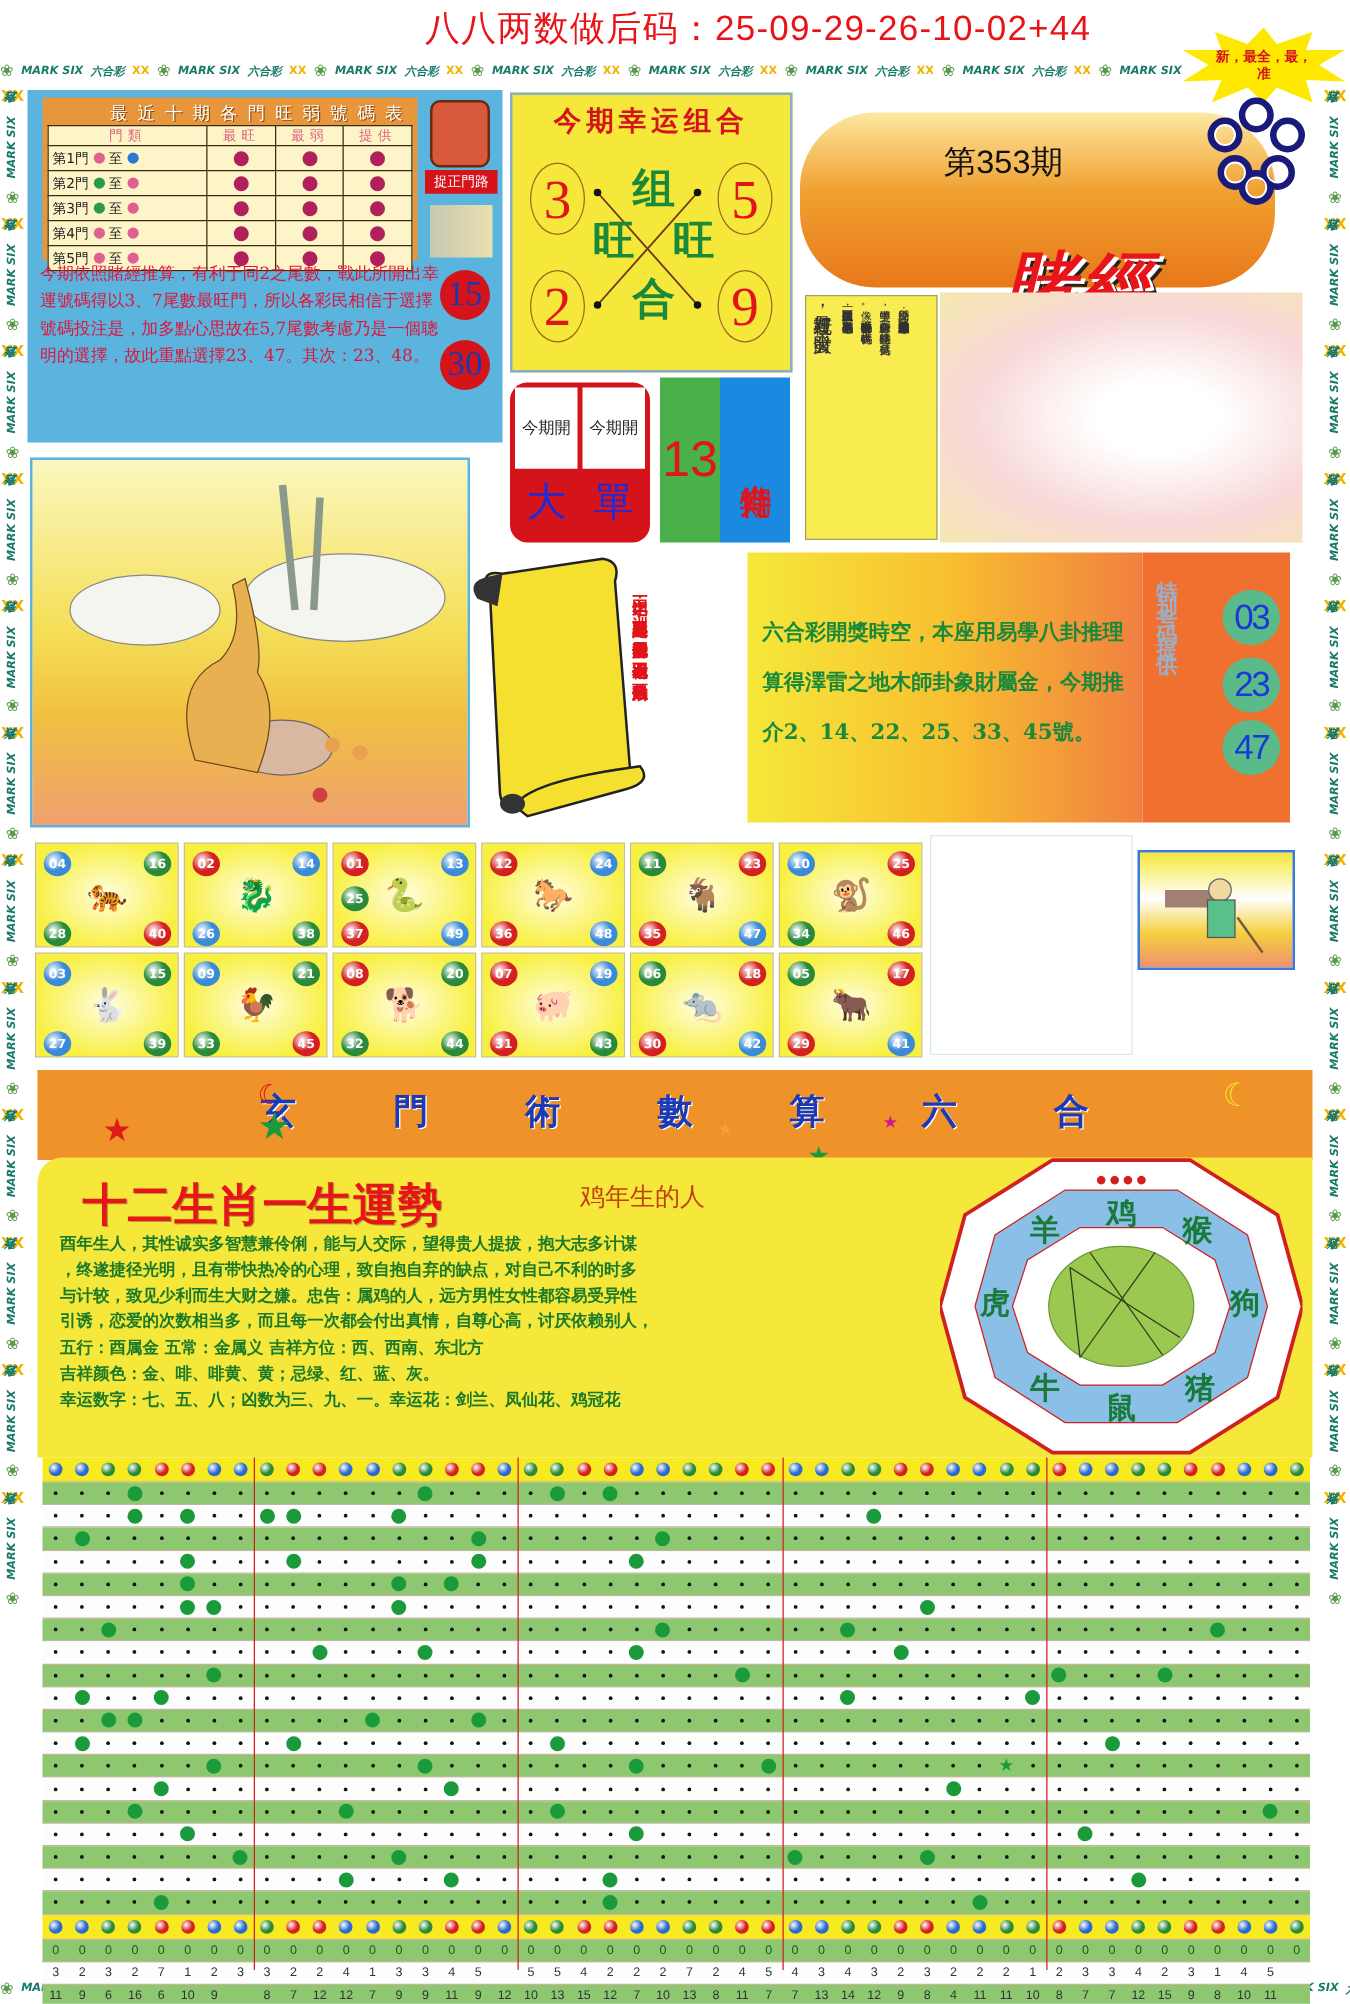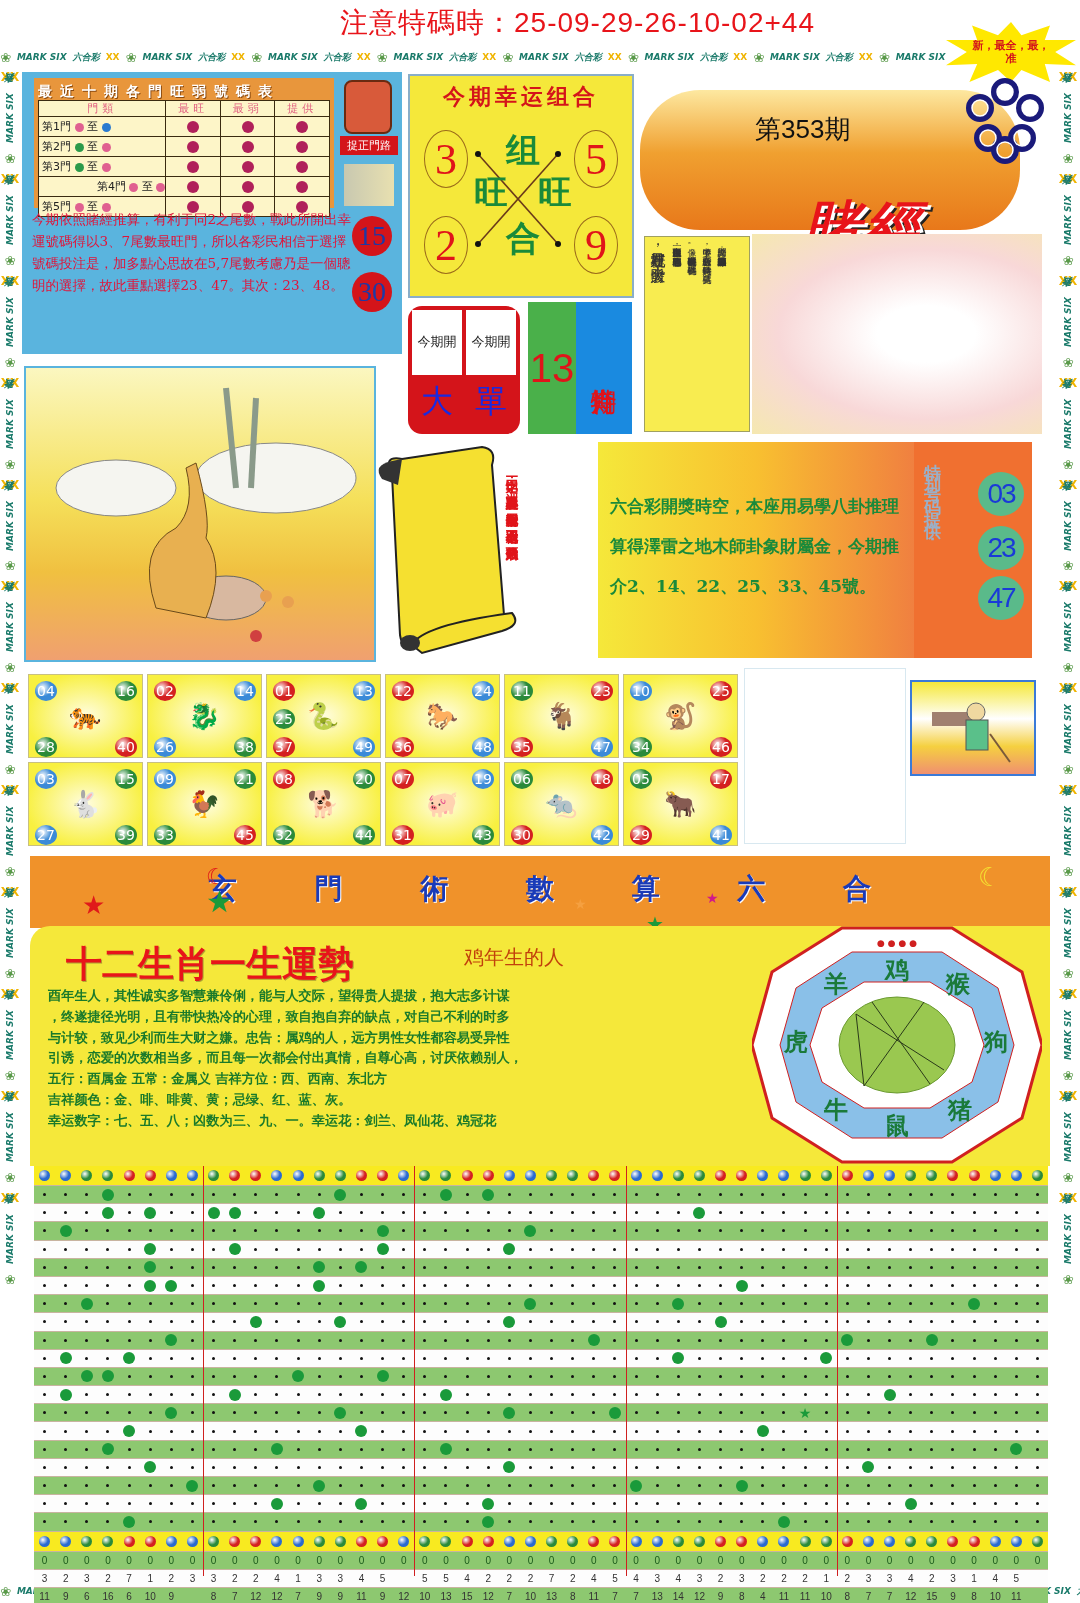--- a/index.html
+++ b/index.html
@@ -11,21 +11,21 @@
   .strip-h .flower { color: #5a9a4a; font-style: normal; font-size: 13px; }
   .strip-h .xx { color: #f0b400; font-style: normal; }
   .strip-v { width: 20px; display: flex; flex-direction: column; align-items: center; overflow: hidden; font-size: 9px; font-weight: bold; color: #1a7a6a; }
   .strip-v .unit { writing-mode: vertical-rl; transform: rotate(180deg); font-style: italic; margin: 4px 0; }
   .strip-v .flower { color: #5a9a4a; font-size: 13px; margin: 4px 0; }
   .strip-v .xx { color: #f0b400; font-size: 12px; margin: 2px 0; }
 
   
   .p1 { left: 22px; top: 72px; width: 380px; height: 282px; background: #5ab4de; }
   .p1 .tbl-wrap { left: 12px; top: 6px; width: 300px; height: 130px; background: #e8963c; padding: 4px; }
-  .p1 .tbl-title { text-align: left; color: #fff; font-weight: bold; font-size: 14px; letter-spacing: 8px; line-height: 18px; text-shadow: 1px 1px 0 #8a4a10; }
+  .p1 .tbl-title { text-align: right; color: #fff; font-weight: normal; font-size: 14px; letter-spacing: 8px; line-height: 18px; text-shadow: 1px 1px 0 #8a4a10; }
   .p1 table { width: 100%; border-collapse: collapse; background: #fdf5c8; font-size: 11px; }
   .p1 td, .p1 th { border: 1px solid #3a2a10; height: 20px; text-align: center; color: #222; }
   .p1 th { color: #e06080; font-weight: normal; letter-spacing: 4px; height: 16px; }
   .dotball { display: inline-block; width: 12px; height: 12px; border-radius: 50%; background: #b0205a; vertical-align: middle; }
   .sball { display: inline-block; width: 9px; height: 9px; border-radius: 50%; vertical-align: middle; }
   .p1 .door-img { left: 322px; top: 8px; width: 48px; height: 54px; background: #d85a3a; border-radius: 8px; border: 2px solid #6a2a10; }
   .p1 .door-label { left: 318px; top: 64px; width: 58px; background: #d4141a; color: #fff; font-size: 11px; text-align: center; padding: 2px 0; }
   .p1 .blur { left: 322px; top: 92px; width: 50px; height: 42px; background: linear-gradient(90deg,#c8c8b0,#e8e0b0); }
   .p1 .para { left: 10px; top: 136px; width: 320px; font-size: 13.5px; line-height: 22px; color: #e0143a; font-family: "DejaVu Serif", serif; }
   .circ-num { width: 40px; height: 40px; border-radius: 50%; background: #d4141a; color: #1a3aa8; font-family: "Liberation Serif", serif; font-size: 28px; display:flex; align-items:center; justify-content:center; }
@@ -60,21 +60,21 @@
   .scroll-text { left: 408px; top: 470px; width: 112px; height: 130px; writing-mode: vertical-rl; font-size: 12.5px; line-height: 15px; color: #e0141a; font-weight: bold; font-family: "DejaVu Serif", serif; }
   .p6 { left: 598px; top: 442px; width: 316px; height: 216px; background: linear-gradient(90deg,#f5e83a 0%,#f8c030 50%,#f08040 100%); padding: 44px 8px 0 12px; }
   .p6 .txt { font-size: 17px; line-height: 40px; color: #1a8a3a; font-weight: bold; font-family: "DejaVu Serif", serif; }
   .p6b { left: 914px; top: 442px; width: 118px; height: 216px; background: #f07030; }
   .p6b .vt { position:absolute; left: 8px; top: 8px; writing-mode: vertical-rl; font-size: 17px; letter-spacing: 12px; color: #9ab0c8; font-weight: bold; }
   .teal-ball { width: 46px; height: 44px; border-radius: 50%; background: #5aba8a; color: #1a3ad8; font-size: 28px; font-family: "Liberation Sans", sans-serif; display:flex; align-items:center; justify-content:center; letter-spacing: -2px; }
 
   
   .zgrid { left: 28px; top: 674px; width: 712px; display: grid; grid-template-columns: repeat(6, 115px); gap: 4px 4px; }
   .zcell { height: 84px; background: radial-gradient(ellipse at center,#fffde0 0%,#f8f040 75%); border: 1px solid #c8c080; position: relative; }
-  .zball { position: absolute; width: 22px; height: 20px; border-radius: 50%; font-size: 14px; color:#fff; font-weight: normal; display:flex; align-items:center; justify-content:center; }
+  .zball { position: absolute; width: 22px; height: 20px; border-radius: 50%; font-size: 10px; color:#fff; font-weight: bold; display:flex; align-items:center; justify-content:center; }
   .zanimal { position:absolute; left: 28px; top: 22px; width: 58px; height: 38px; display:flex; align-items:center; justify-content:center; font-size: 26px; }
   .blank-box { left: 744px; top: 668px; width: 162px; height: 176px; background: #fff; border: 1px solid #d8e8f0; }
   .farmer { left: 910px; top: 680px; width: 126px; height: 96px; background: linear-gradient(180deg,#f5e83a,#fff 40%,#f5d040 70%,#f09070); border: 2px solid #3a7ad8; }
 
   
   .banner { left: 30px; top: 856px; width: 1020px; height: 72px; background: #f0922a; }
   .banner-title { left: 0; top: 14px; width: 100%; display:flex; justify-content: space-around; padding: 0 140px; color: #1a3ab8; font-size: 28px; font-weight: bold; font-family: "DejaVu Serif", serif; text-shadow: 1px 1px 0 #fff; }
   .fortune { left: 30px; top: 926px; width: 1020px; height: 240px; background: #f5e83a; border-radius: 20px 0 0 0; }
   .fortune .head { left: 36px; top: 14px; font-size: 36px; color: #e8141a; font-weight: bold; font-family: "DejaVu Serif", serif; text-shadow: 1px 1px 0 #b0a030; }
   .fortune .sub { left: 434px; top: 18px; font-size: 20px; color: #c2410c; font-family: Liberation Serif, serif; }
@@ -92,21 +92,21 @@
   .bcell .hit { width: 12px; height: 12px; border-radius: 50%; background: #1a9a3a; }
   .bcell .star { color: #1a9a3a; font-size: 14px; line-height: 10px; }
   .bcell .mb { width: 11px; height: 11px; border-radius: 50%; }
   .divider { position:absolute; top: 1166px; width: 1px; height: 410px; background: #d02020; }
   .nums-row { font-family: "Liberation Sans", sans-serif; }
 </style>
 </head>
 <body>
 
 <div class="abs header-result">
-  <span>注意特碼時：</span><span>25-09-29-26-10-02+44</span>
+  <span>八八两数做后码：</span><span>25-09-29-26-10-02+44</span>
 </div>
 <div class="abs burst">
     <span>新，最全，最，准</span>
   </div>
 
 <div class="abs strip-h" id="strip-top" style="left:0;top:48px;width:950px;">
     <span class="flower">❀</span>
     <span>MARK SIX</span>
     <span>六合彩</span>
     <span class="xx">XX</span>
@@ -276,21 +276,21 @@
             <td><span class="dotball"></span></td>
             <td><span class="dotball"></span></td>
           </tr>
           <tr>
             <td style="text-align:left;padding-left:3px;white-space:nowrap"><span>第3門</span> <span class="sball" style="background:#2a9a4a"></span> <span>至</span> <span class="sball" style="background:#e06090"></span></td>
             <td><span class="dotball"></span></td>
             <td><span class="dotball"></span></td>
             <td><span class="dotball"></span></td>
           </tr>
           <tr>
-            <td style="text-align:right;padding-left:3px;white-space:nowrap"><span>第4門</span> <span class="sball" style="background:#e06090"></span> <span>至</span> <span class="sball" style="background:#e06090"></span></td>
+            <td style="text-align:left;padding-left:3px;white-space:nowrap"><span>第4門</span> <span class="sball" style="background:#e06090"></span> <span>至</span> <span class="sball" style="background:#e06090"></span></td>
             <td><span class="dotball"></span></td>
             <td><span class="dotball"></span></td>
             <td><span class="dotball"></span></td>
           </tr>
           <tr>
             <td style="text-align:left;padding-left:3px;white-space:nowrap"><span>第5門</span> <span class="sball" style="background:#e06090"></span> <span>至</span> <span class="sball" style="background:#e06090"></span></td>
             <td><span class="dotball"></span></td>
             <td><span class="dotball"></span></td>
             <td><span class="dotball"></span></td>
           </tr>

